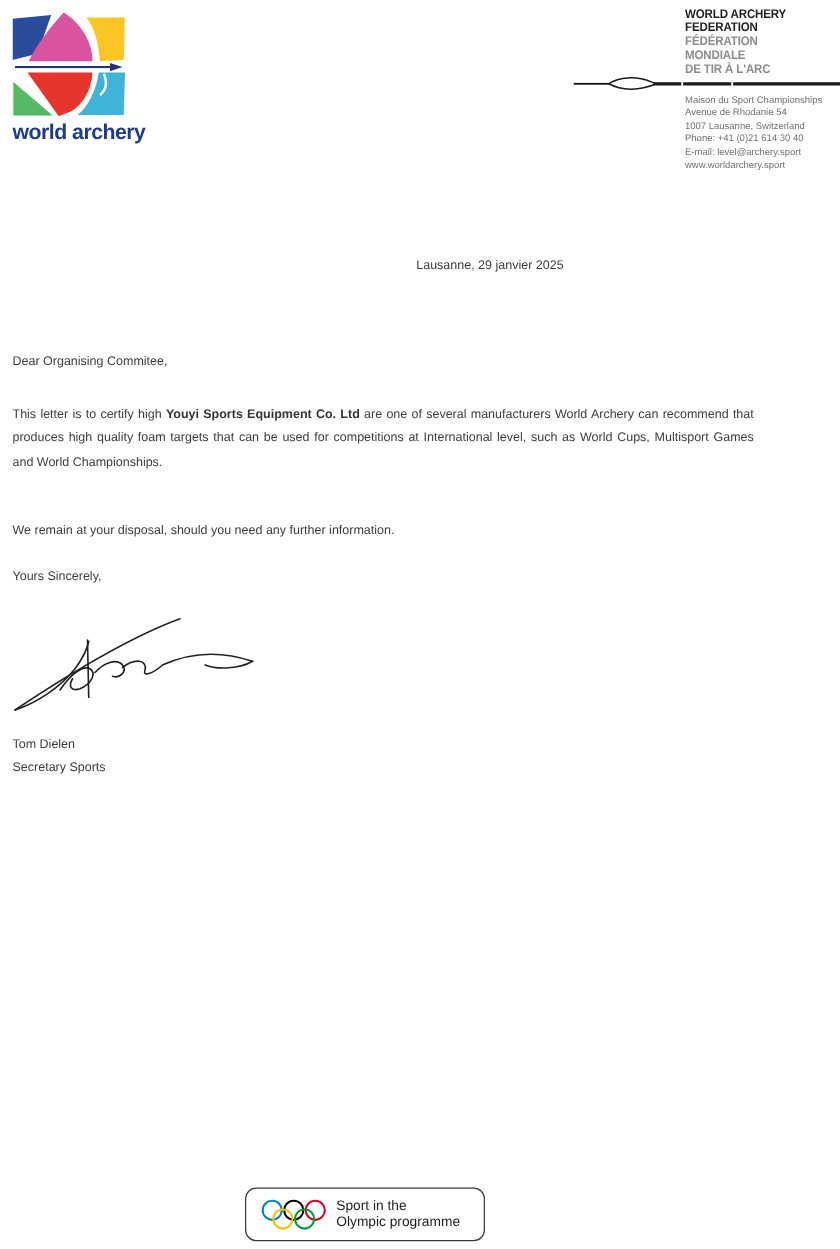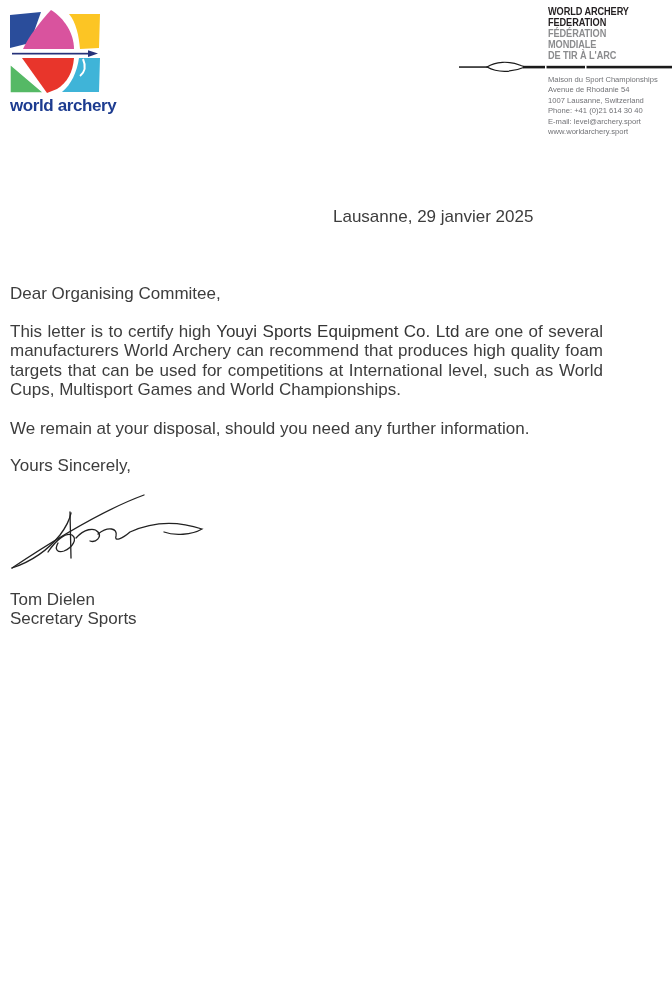--- a/index.html
+++ b/index.html
@@ -34,27 +34,27 @@
   .org-fr { color: #8b8c8e; }
   
   .header-arrow { position: absolute; left: 455px; top: 59px; width: 217px; height: 16px; }
   
   .address-block {
     position: absolute; left: 548px; top: 75px;
     font-size: 7.6px; line-height: 10.4px; color: #717276; white-space: nowrap;
   }
   
   .date-line { position: absolute; left: 333px; top: 207px; font-size: 13px; color: #3d3d3d; }
-  .letter-text { color: #3d3d3d; font-size: 17px; }
+  .letter-text { color: #3d3d3d; font-size: 10px; }
   .salutation { position: absolute; left: 10px; top: 284px; }
   .para1 {
     position: absolute; left: 10px; top: 322px; width: 593px;
     text-align: justify; line-height: 19.3px;
   }
-  .para1 .bold { font-weight: normal; color: #353535; }
+  .para1 .bold { font-weight: bold; color: #353535; }
   .para2 { position: absolute; left: 10px; top: 419px; width: 593px; }
   .closing { position: absolute; left: 10px; top: 456px; }
   .signature { position: absolute; left: 8px; top: 482px; width: 210px; height: 92px; }
   .signer-name { position: absolute; left: 10px; top: 590px; }
   .signer-title { position: absolute; left: 10px; top: 609px; }
   
   .olympic-box {
     position: absolute; left: 196px; top: 950px; width: 192px; height: 43px;
     border: 1.6px solid #3a3a3a; border-radius: 9px;
     display: flex; align-items: center;
@@ -125,14 +125,27 @@
     <path d="M4,86 C22,80 40,68 52,53 C58,45 62,36 63,31"></path>
     <path d="M62,30 L63,76"></path>
     <path d="M40,70 C48,58 58,50 64,53 C70,57 64,66 56,69 C50,71 46,68 50,61"></path>
     <path d="M68,56 C76,47 86,45 90,50 C94,55 88,61 82,59"></path>
     <path d="M90,52 C100,44 110,46 108,54 C106,60 114,57 122,50 C146,39 170,39 194,47 C184,53 166,54 156,50"></path>
   </svg>
 
   <div class="signer-name letter-text">Tom Dielen</div>
   <div class="signer-title letter-text">Secretary Sports</div>
 
+  <div class="olympic-box">
+    <svg class="olympic-rings" viewBox="0 0 58 30" xmlns="http://www.w3.org/2000/svg" fill="none" stroke-width="1.8">
+      <circle cx="10.5" cy="11" r="8.2" stroke="#0085C7"></circle>
+      <circle cx="29" cy="11" r="8.2" stroke="#000000"></circle>
+      <circle cx="47.5" cy="11" r="8.2" stroke="#DF0024"></circle>
+      <circle cx="19.7" cy="18.5" r="8.2" stroke="#F4C300"></circle>
+      <circle cx="38.3" cy="18.5" r="8.2" stroke="#009F3D"></circle>
+    </svg>
+    <div class="olympic-text">
+      <div>Sport in the</div>
+      <div>Olympic programme</div>
+    </div>
+  </div>
 
 </div>
 
 </body></html>

